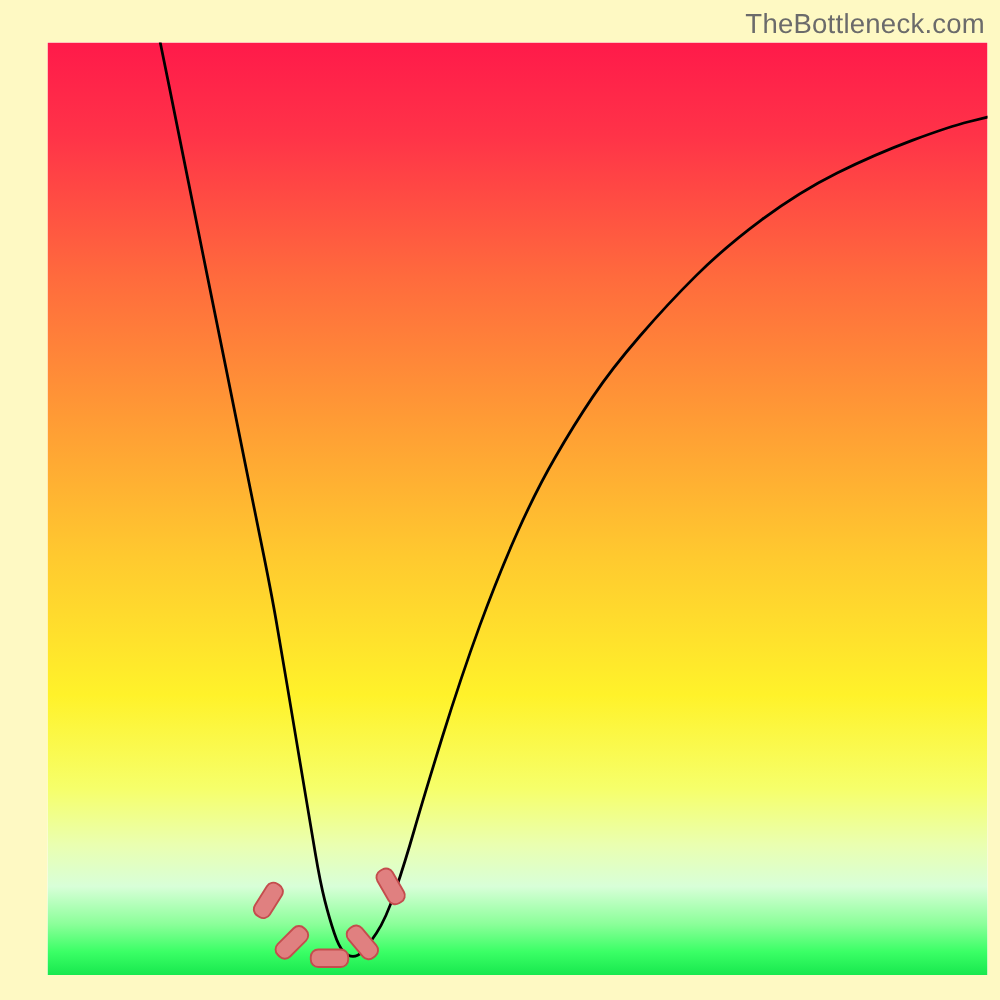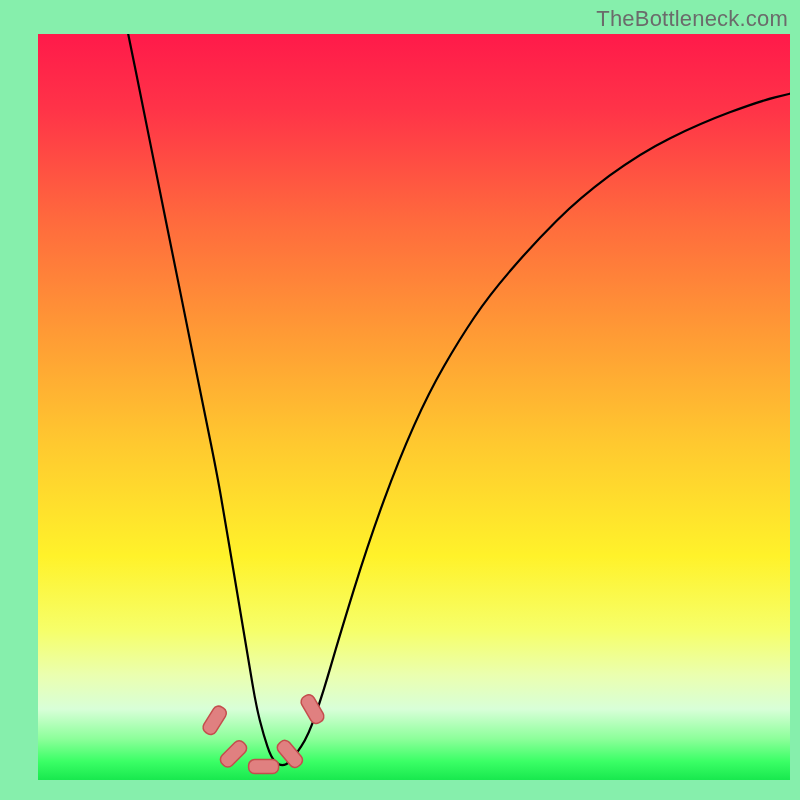--- a/index.html
+++ b/index.html
@@ -10,21 +10,21 @@
     overflow: hidden;
     background: #000;
     font-family: Arial, Helvetica, sans-serif;
   }
   .frame {
     position: absolute;
     left: 0;
     top: 0;
     width: 800px;
     height: 800px;
-    background: #86efac;
+    background: #fef9c3;
   }
   .plot-area {
     position: absolute;
     background: #fff;
   }
   .watermark {
     position: absolute;
     top: 6px;
     right: 12px;
     color: #6b6b6b;

